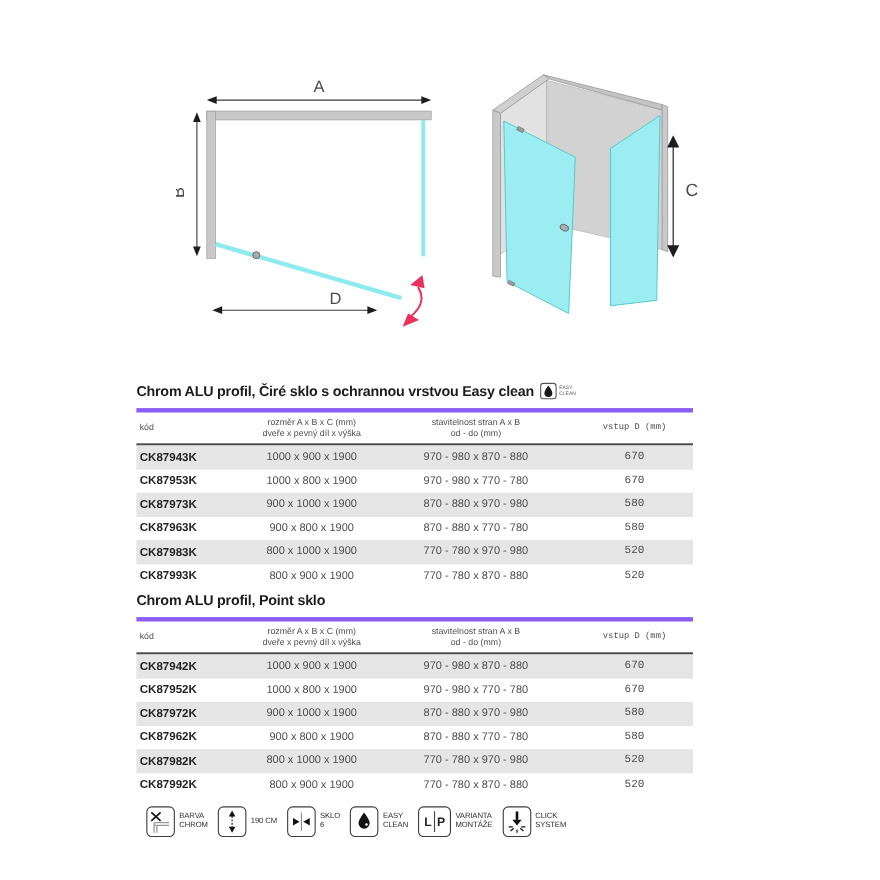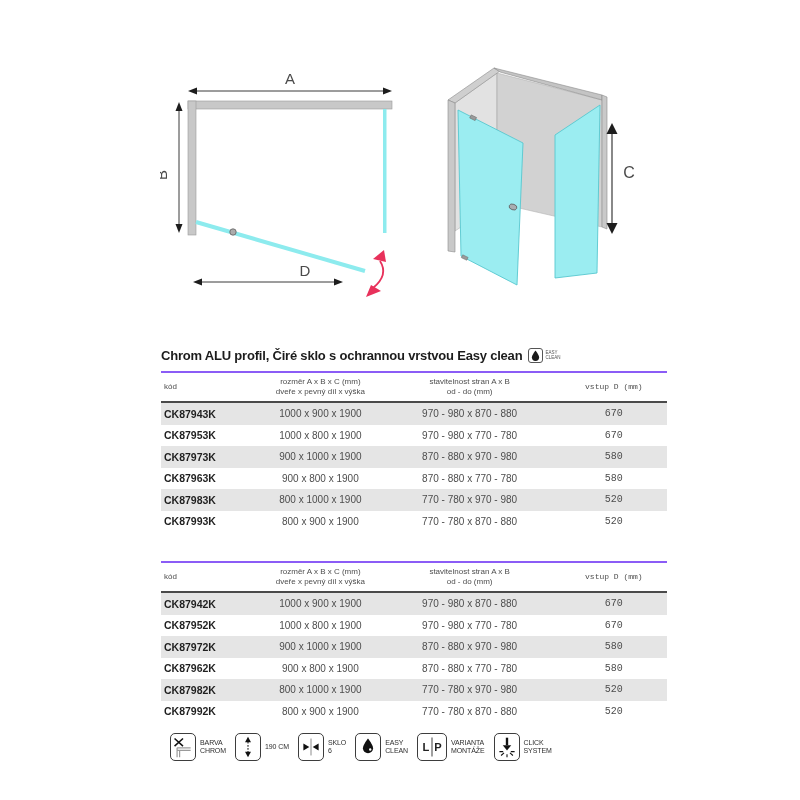--- a/index.html
+++ b/index.html
@@ -5,31 +5,31 @@
   html,body{margin:0;padding:0;background:#fff;}
   .canvas{position:relative;width:800px;height:800px;background:#fff;overflow:hidden;
           font-family:"Liberation Sans",sans-serif;color:#222;}
   svg text{font-family:"Liberation Sans",sans-serif;}
 
   
   .diag2d{position:absolute;left:160px;top:60px;}
   .diag3d{position:absolute;left:430px;top:55px;}
 
   
-  .sheet{position:absolute;left:124px;top:0;width:506px;height:668px;margin-left:37px;}
+  .sheet{position:absolute;left:124px;top:0;width:506px;height:668px;}
   .sec-title{position:absolute;left:0;display:flex;align-items:center;gap:6px;
              font-size:13px;font-weight:bold;color:#1c1c1c;letter-spacing:-0.2px;white-space:nowrap;}
   .badge{display:inline-flex;align-items:center;gap:2px;}
   .badge-box{width:13px;height:13px;border:1px solid #555;border-radius:3px;
              display:flex;align-items:center;justify-content:center;background:#fff;}
   .badge-txt{display:flex;flex-direction:column;font-size:4.5px;line-height:1.1;
              font-weight:normal;color:#555;letter-spacing:0;}
 
   .dtable{position:absolute;left:0;width:506px;}
-  .thead{display:flex;height:28px;border-top:2px solid #8b5cf6;
+  .thead{display:flex;height:28px;border-top:4px solid #8b5cf6;
          border-bottom:2px solid #4a4a4a;font-size:8px;line-height:1.25;color:#4e4e4e;}
   .thead .hcol{display:flex;flex-direction:column;justify-content:center;}
   .col-code{width:20%;text-align:left;padding-left:3px;box-sizing:border-box;}
   .col-size{width:23%;text-align:center;}
   .col-adjust{width:36%;text-align:center;}
   .col-entry{width:21%;text-align:center;font-family:Liberation Mono, monospace;}
   .tbody .trow{display:flex;align-items:center;height:21.5px;font-size:10px;color:#4d4d4d;}
   .tbody .trow.alt{background:#e5e5e5;}
   .tbody .cell{overflow:hidden;white-space:nowrap;}
   .tbody .cell.code{font-weight:bold;color:#1f1f1f;font-size:10.5px;}
@@ -168,20 +168,23 @@
           </div>
           <div class="trow">
             <div class="cell code col-code">CK87993K</div>
             <div class="cell col-size">800 x 900 x 1900</div>
             <div class="cell col-adjust">770 - 780 x 870 - 880</div>
             <div class="cell col-entry">520</div>
           </div>
         </div>
     </div>
 
+    <div class="sec-title" style="top:538px;">
+      <span>Chrom ALU profil, Point sklo</span>
+    </div>
 
     <div class="dtable" style="top:561px;">
       <div class="thead">
         <div class="hcol col-code">
           <span>kód</span>
         </div>
         <div class="hcol col-size">
           <span>rozměr A x B x C (mm)</span>
           <span>dveře x pevný díl x výška</span>
         </div>

